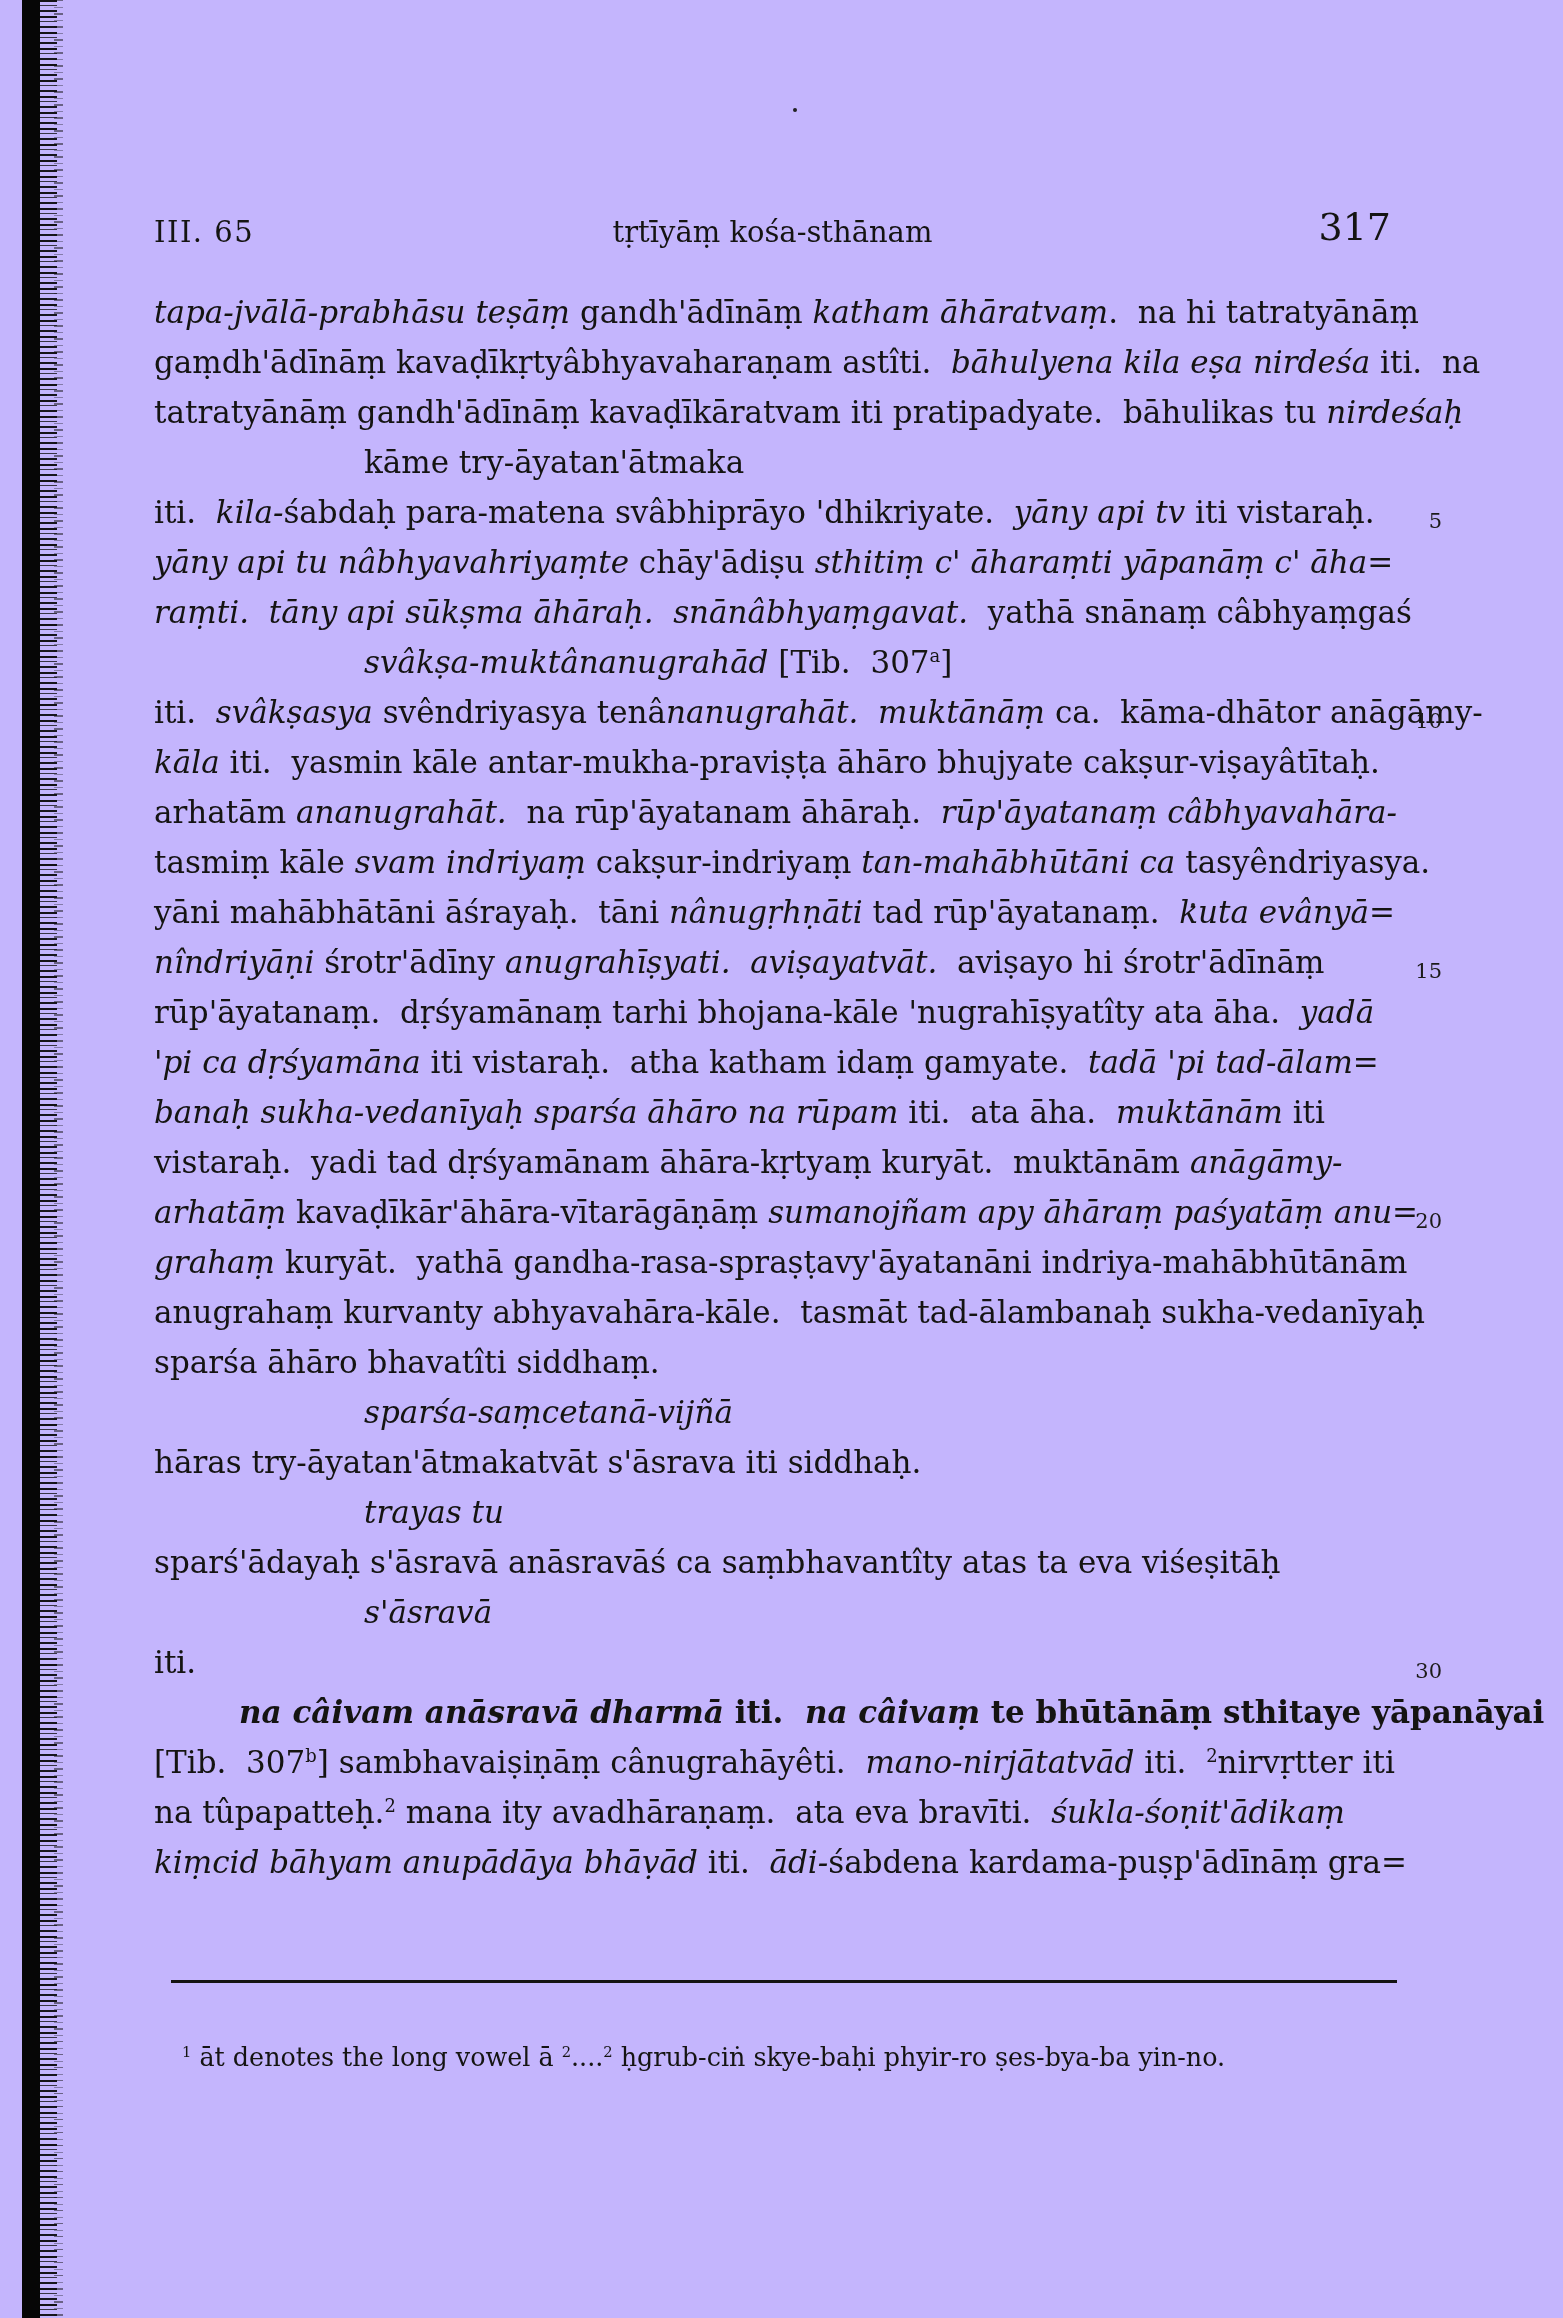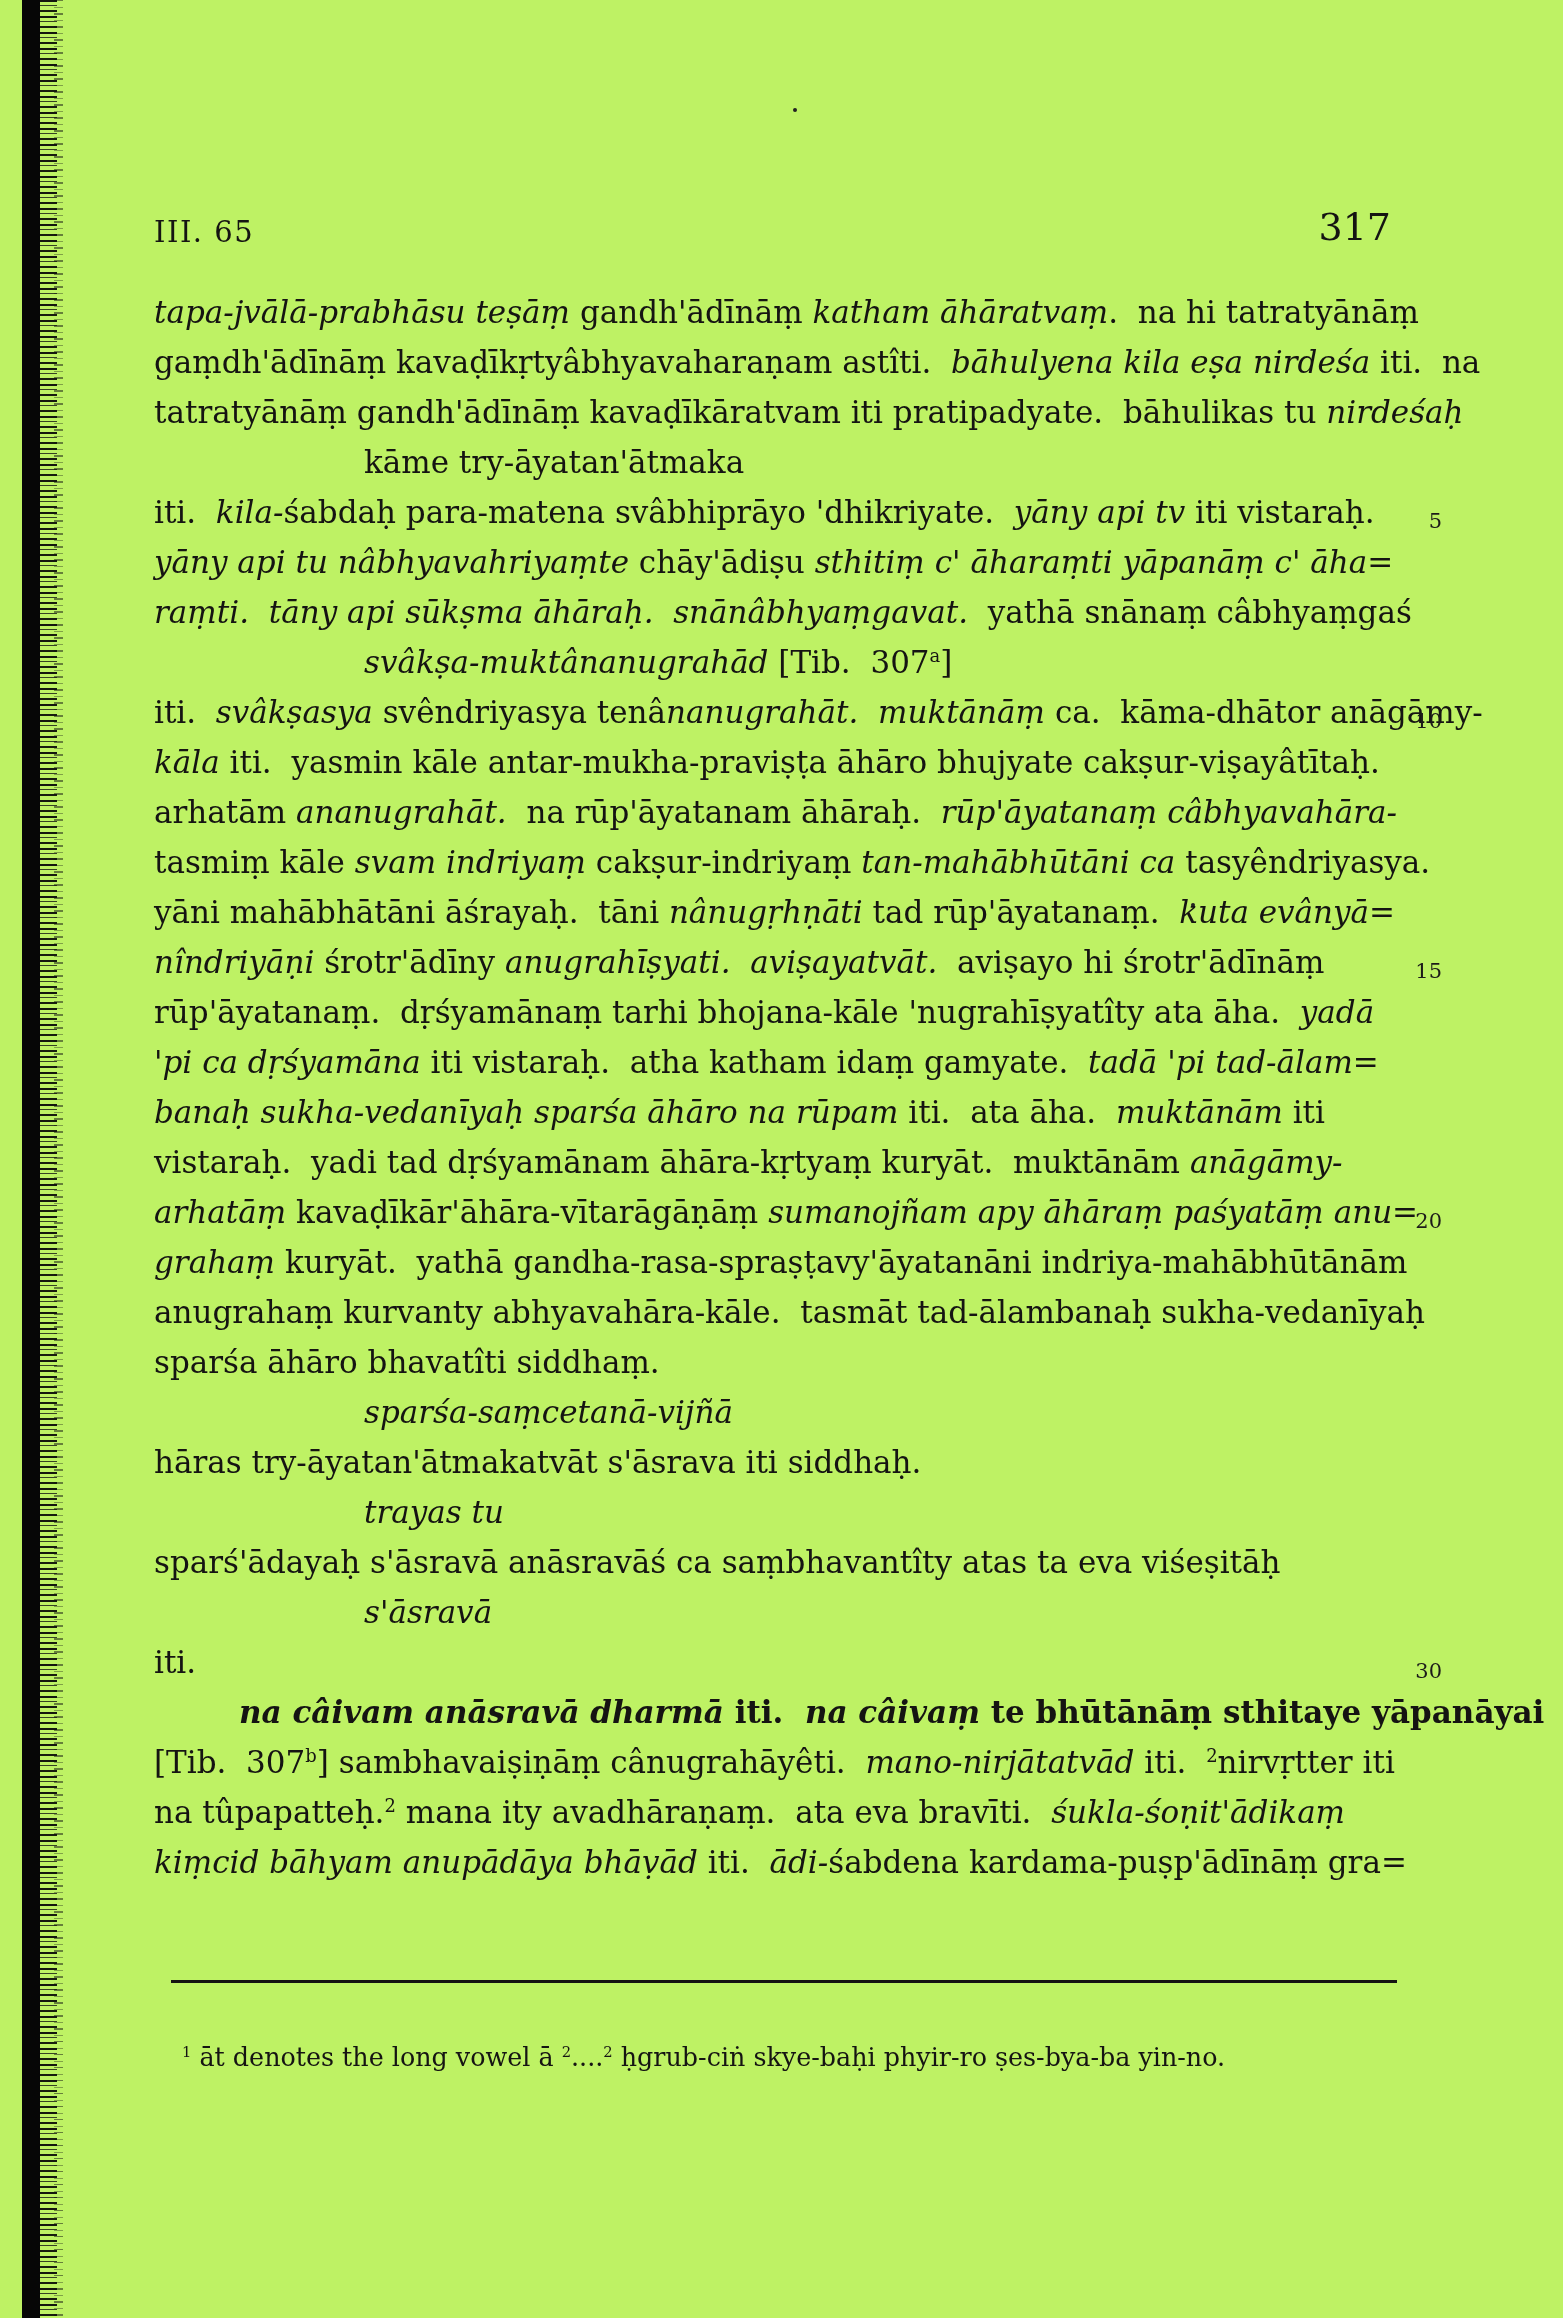--- a/index.html
+++ b/index.html
@@ -1,19 +1,19 @@
 <!DOCTYPE html>
 <html style="font-size:12.3px"><head>
 <meta charset="utf-8">
 <style>
   html,body{margin:0;padding:0;background:#e8e8e8;}
   .page{
     position:relative;
     width:1564px;height:2319px;
-    background:#bef264;
+    background:#c4b5fd;
     overflow:hidden;
     font-family:"DejaVu Serif", serif;
     color:#151412;
   }
   
   .binding-solid{
     position:absolute;left:21.6px;top:0;width:18.5px;height:2319px;
     background:#060606;
   }
   .binding-noise{
@@ -71,20 +71,21 @@
 
   <div class="binding-solid"></div>
   <div class="binding-noise"></div>
   <div class="binding-noise2"></div>
 
   <div class="speck1"></div>
   <div class="speck2"></div>
 
   <div class="header">
     <span class="h-left">III. 65</span>
+    <span class="h-center">tṛtīyāṃ kośa-sthānam</span>
     <span class="h-right">317</span>
   </div>
 
   <div class="textblock">
       <div class="line j"><span class="it">tapa-jvālā-prabhāsu teṣāṃ </span><span>gandh'ādīnāṃ </span><span class="it">katham āhāratvaṃ</span><span>.&nbsp; na hi tatratyānāṃ</span></div>
       <div class="line j"><span>gaṃdh'ādīnāṃ kavaḍīkṛtyâbhyavaharaṇam astîti.&nbsp; </span><span class="it">bāhulyena kila eṣa nirdeśa </span><span>iti.&nbsp; na</span></div>
       <div class="line j"><span>tatratyānāṃ gandh'ādīnāṃ kavaḍīkāratvam iti pratipadyate.&nbsp; bāhulikas tu </span><span class="it">nirdeśaḥ</span></div>
       <div class="line quote"><span>kāme try-āyatan'ātmaka</span></div>
       <div class="line j"><span>iti.&nbsp; </span><span class="it">kila-</span><span>śabdaḥ para-matena svâbhiprāyo 'dhikriyate.&nbsp; </span><span class="it">yāny api tv </span><span>iti vistaraḥ.</span><span class="mnum">5</span></div>
       <div class="line j"><span class="it">yāny api tu nâbhyavahriyaṃte </span><span>chāy'ādiṣu </span><span class="it">sthitiṃ c' āharaṃti yāpanāṃ c' āha=</span></div>

